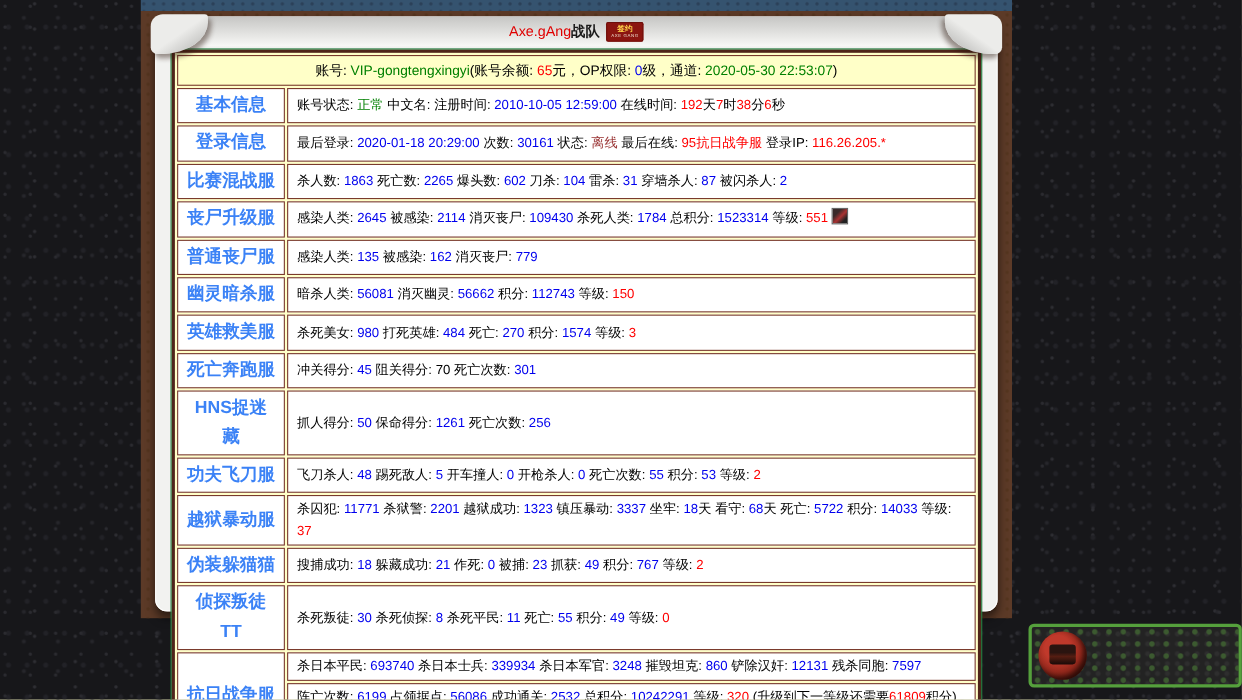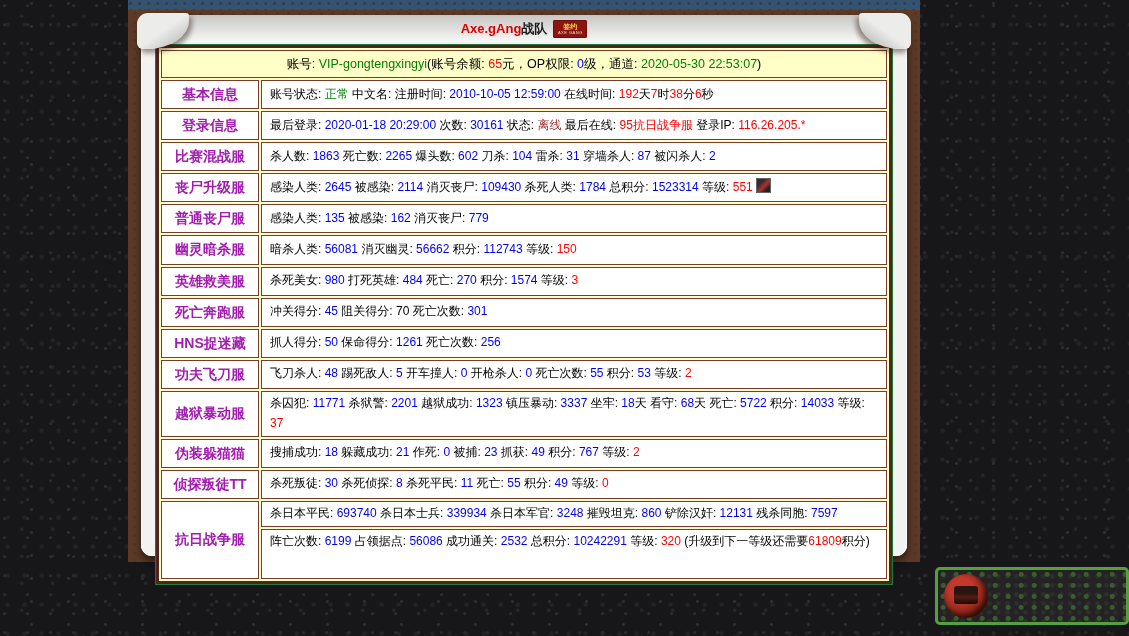--- a/index.html
+++ b/index.html
@@ -34,42 +34,42 @@
     position:relative;height:27px;border-radius:11px 11px 0 0;
     background:linear-gradient(#c6c6c4,#f8f8f6);
     display:flex;align-items:center;justify-content:center;gap:6px;
     font-size:13px;
   }
   .curl{position:absolute;top:-2px;width:52px;height:36px;z-index:2;}
   .curl-left{left:-4px;background:linear-gradient(145deg,#ececea 50%,#aeaeac 100%);
     border-radius:11px 3px 80% 6px;box-shadow:3px 4px 5px rgba(40,20,10,.45);}
   .curl-right{right:-4px;background:linear-gradient(215deg,#ececea 50%,#a8a8a6 100%);
     border-radius:3px 11px 6px 80%;box-shadow:-3px 4px 5px rgba(40,20,10,.45);}
-  .team-red{color:#e00000;font-weight:bold;}
+  .team-red{color:#e00000;font-weight:normal;}
   .team-black{color:#1a1a1a;font-weight:bold;}
   .badge{
     display:inline-flex;flex-direction:column;align-items:center;justify-content:center;
     width:34px;height:18px;background:#8b1510;border-radius:2px;line-height:1;
     box-shadow:inset 0 0 0 1px #6d0f0b;
   }
   .badge .b1{color:#ffd24a;font-size:7px;font-weight:bold;}
   .badge .b2{color:#f0e0d0;font-size:4px;margin-top:1px;letter-spacing:.5px;}
   .subtitle{color:#9a9a9a;}
   .subtitle .player{color:#2e9e4f;}
   .ip-line{text-align:center;padding:8px 0 5px;font-size:13px;color:#333;}
   .ip-line .ip{color:#0000ee;}
   table.stats{
     margin:3px auto 0;width:736px;border-collapse:separate;border-spacing:2px;
     background:#ffffc8;border:3px solid #4f241a;outline:1px solid #1f7a3c;
     font-size:12px;
   }
   td{background:#ffffff;border:1px solid #7a3a2c;padding:2px 8px;line-height:1.65;color:#000;}
   td.acct{background:#ffffc8;text-align:center;height:22px;font-size:12.5px;}
   td.label{
-    width:80px;text-align:center;color:#a21caf;font-weight:bold;font-size:14px;
+    width:80px;text-align:center;color:#3b82f6;font-weight:bold;font-size:16px;
   }
   td.stats-cell{}
   td.tall{height:44px;vertical-align:top;}
   .mini-icon{
     display:inline-block;width:13px;height:13px;vertical-align:-2px;margin-left:3px;
     background:linear-gradient(135deg,#3a2a2a 30%,#a33 55%,#222 80%);
     border:1px solid #666;
   }
   .ad-banner{
     position:absolute;right:0;bottom:11px;width:194px;height:58px;

